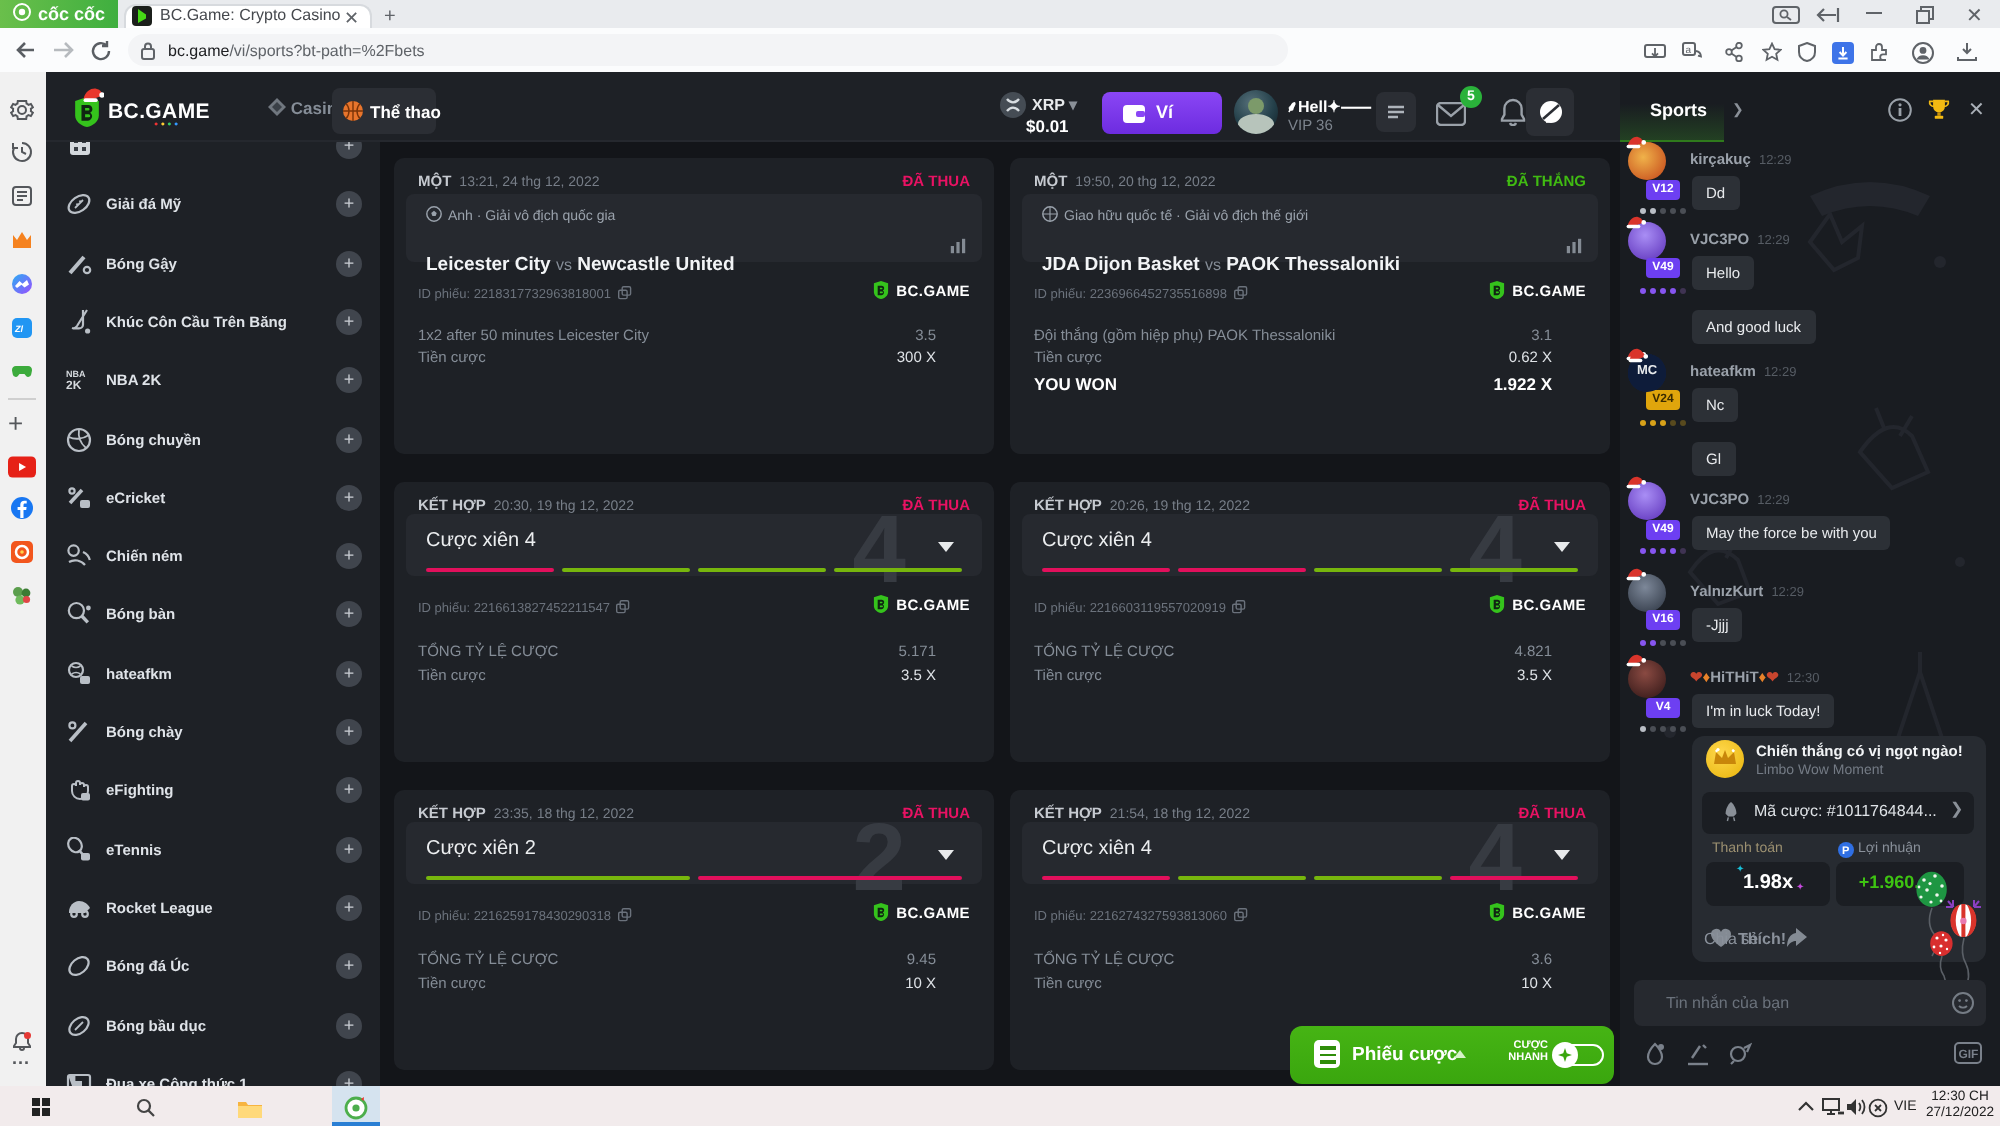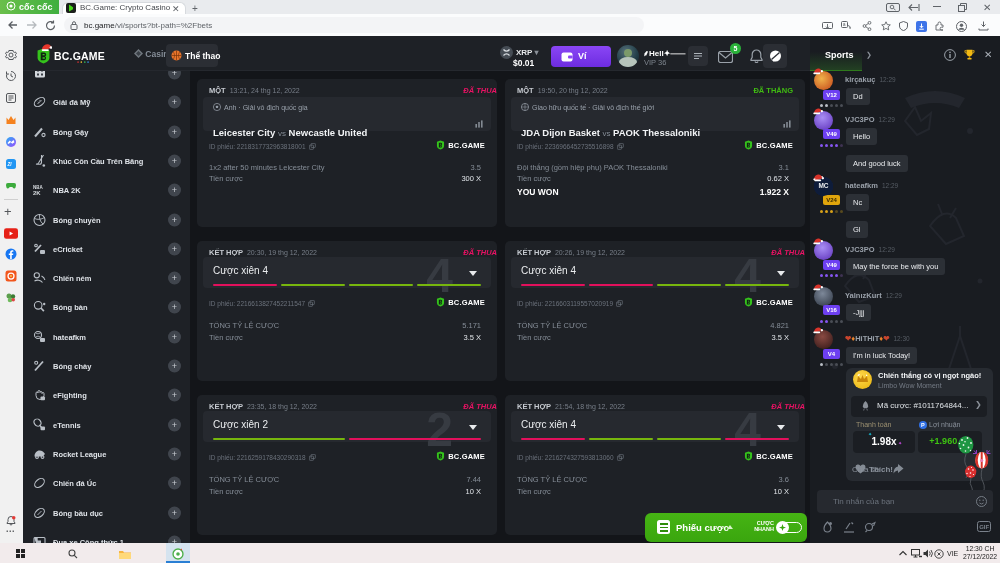--- a/index.html
+++ b/index.html
@@ -23,31 +23,31 @@
   #chatpanel { left:810px; top:36px; width:190px; height:507px; background:#191c21; overflow:hidden; }
   #sidenav { left:23px; top:71px; width:167px; height:472px; background:#1e2126; }
   .navrow { position:absolute; left:0; width:167px; height:29px; }
   .navrow .nlabel { position:absolute; left:30px; top:50%; transform:translateY(-50%); font-size:7.5px; font-weight:bold; color:#dfe3e8; white-space:nowrap; }
   .navrow .nplus { position:absolute; left:145px; top:50%; transform:translateY(-50%); width:13px; height:13px; background:#40454d; border-radius:50%; color:#c9cdd3; font-size:9px; line-height:12px; text-align:center; }
   .navrow .nicon { position:absolute; left:10px; top:50%; transform:translateY(-50%); width:13px; height:13px; }
   
   .card { position:absolute; width:300px; background:#1e2126; border-radius:5px; }
   .chead { position:absolute; left:12px; top:7px; font-size:7.5px; color:#c6cad0; font-weight:bold; }
   .cdate { font-weight:normal; color:#777e88; margin-left:4px; font-size:7px; }
-  .clost { position:absolute; right:0; top:7px; font-size:7.5px; font-weight:bold; color:#e81263;font-style:italic; }
+  .clost { position:absolute; right:12px; top:7px; font-size:7.5px; font-weight:bold; color:#e81263; }
   .cwon  { position:absolute; right:12px; top:7px; font-size:7.5px; font-weight:bold; color:#40bb12; }
   .subbox { position:absolute; left:6px; width:288px; background:#26292f; border-radius:4px; }
   .league { position:absolute; left:10px; top:6px; font-size:7px; color:#9aa2ac; white-space:nowrap; }
   .match  { position:absolute; left:10px; top:30px; font-size:9.5px; color:#f2f4f6; font-weight:bold; white-space:nowrap; }
   .match .vs { color:#858d97; font-weight:normal; font-size:8px; }
   .idrow { position:absolute; left:12px; font-size:6.5px; color:#6b727c; white-space:nowrap; }
   .bclogo { position:absolute; right:12px; display:flex; align-items:center; }
   .bctext { color:#fff; font-weight:bold; font-size:7.5px; letter-spacing:0.2px; margin-left:3px; }
   .krow { position:absolute; left:12px; right:12px; font-size:7.5px; color:#858d97; }
-  .krow .kv { position:absolute; right:4px; top:0;padding-left:36px; }
+  .krow .kv { position:absolute; right:17px; top:0;padding-left:36px; }
   .combotitle { position:absolute; left:10px; top:8px; font-size:10px; color:#eceef0; }
   .ghost { position:absolute; right:38px; top:-5px; font-size:48px; font-weight:bold; color:#373b42; line-height:1; }
   .caret { position:absolute; right:14px; top:14px; width:0; height:0; border-left:4px solid transparent; border-right:4px solid transparent; border-top:5px solid #e8eaec; }
   .segs { position:absolute; left:10px; right:10px; bottom:2px; height:2.4px; display:flex; gap:4px; }
   .seg { flex:1; border-radius:2px; }
   .sgreen { background:#77b60d; }
   .spink { background:#e2105c; }
   
   .msgname { position:absolute; font-size:7.5px; color:#9aa1aa; font-weight:bold; white-space:nowrap; }
   .msgtime { color:#565c64; font-weight:normal; font-size:6.5px; margin-left:4px; }
@@ -325,21 +325,21 @@
         <circle cx="4" cy="9.5" r="1.4" fill="none" stroke="#b9bfc6" stroke-width="1.1"></circle>
         <circle cx="9.5" cy="9.5" r="1.4" fill="none" stroke="#b9bfc6" stroke-width="1.1"></circle>
       </svg>
     <div class="nlabel">Rocket League</div>
     <div class="nplus">+</div>
     </div>
     <div class="navrow" style="left:23px;top:397.7px">
     <svg class="nicon" viewBox="0 0 13 13">
         <ellipse cx="6.5" cy="6.5" rx="5.5" ry="3.6" fill="none" stroke="#b9bfc6" stroke-width="1.1" transform="rotate(-40 6.5 6.5)"></ellipse>
       </svg>
-    <div class="nlabel">Chiến đá Úc</div>
+    <div class="nlabel">Bóng đá Úc</div>
     <div class="nplus">+</div>
     </div>
     <div class="navrow" style="left:23px;top:427.0px">
     <svg class="nicon" viewBox="0 0 13 13">
         <ellipse cx="6.5" cy="6.5" rx="5.5" ry="3.6" fill="none" stroke="#b9bfc6" stroke-width="1.1" transform="rotate(-40 6.5 6.5)"></ellipse>
         <path d="M4.5 8.5l4-4" stroke="#b9bfc6" stroke-width="0.9"></path>
       </svg>
     <div class="nlabel">Bóng bầu dục</div>
     <div class="nplus">+</div>
     </div>
@@ -491,21 +491,21 @@
           <rect x="0.5" y="3" width="6" height="6" rx="1" fill="none" stroke="#6b727c" stroke-width="1"></rect>
         </svg></div>
   <div class="bclogo" style="top:56px">
         <svg width="9" height="10" viewBox="0 0 19 20">
           <path d="M2 3 9.5 0.5 17 3v9c0 4-3.5 6.5-7.5 7.5C5.5 18.5 2 16 2 12z" fill="#35c31c"></path>
           <path d="M6 5.5h4.2a2.6 2.6 0 0 1 1.3 4.9 2.8 2.8 0 0 1-1.6 5.1H6z" fill="#102512"></path>
           <path d="M8.3 7.5v1.6h2a0.8 0.8 0 0 0 0-1.6zm0 4v1.9h2.3a0.95 0.95 0 0 0 0-1.9z" fill="#35c31c"></path>
         </svg>
         <span class="bctext">BC.GAME</span>
       </div>
-  <div class="krow" style="top:80px">TỔNG TỶ LỆ CƯỢC<span class="kv">7.44</span></div>
+  <div class="krow" style="top:80px">TỔNG TỶ LỆ CƯỢC<span class="kv">9.45</span></div>
   <div class="krow" style="top:92px">Tiền cược<span class="kv" style="color:#dfe3e7">10 X</span></div>
  </div>
     <div class="card" style="left:505px;top:395px;height:140px">
   <div class="chead">KẾT HỢP<span class="cdate">21:54, 18 thg 12, 2022</span></div>
   <div class="clost">ĐÃ THUA</div>
   <div class="subbox" style="top:16px;height:31px">
     <div class="combotitle">Cược xiên 4</div>
     <div class="ghost">4</div>
     <div class="caret"></div>
     <div class="segs">

